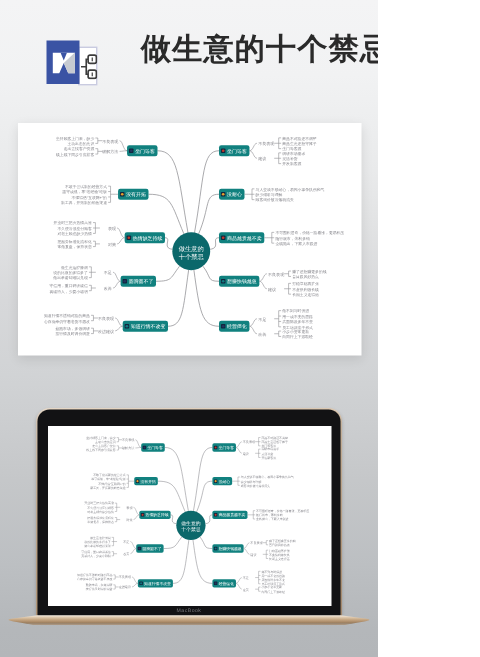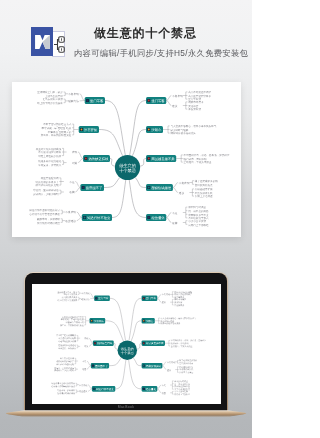--- a/index.html
+++ b/index.html
@@ -19,21 +19,21 @@
           #b3b6b9 100%);}
 
   
   .logo{position:absolute;left:31px;top:27px;width:34px;height:31px;}
   .logo-white{position:absolute;left:21px;top:4px;width:13px;height:26px;background:#fff;
               border:0.6px solid #c9cbe0;box-sizing:border-box;}
   .logo-blue{position:absolute;left:0;top:0;width:22px;height:29px;background:#3a53a4;}
   .logo-x{position:absolute;left:3.5px;top:8px;width:15px;height:14px;}
   .logo-node{position:absolute;left:22px;top:9px;width:12px;height:17px;}
 
-  .title{position:absolute;left:94px;top:26px;font-size:12px;line-height:15px;font-weight:700;color:#2a2a2a;letter-spacing:.85px;white-space:nowrap;}
+  .title{position:absolute;left:94px;top:26px;font-size:20px;line-height:15px;font-weight:700;color:#2a2a2a;letter-spacing:.85px;white-space:nowrap;}
   .subtitle{position:absolute;left:74px;top:49px;font-size:8.3px;line-height:9px;color:#58585c;white-space:nowrap;letter-spacing:.32px;}
 
   
   .card{position:absolute;left:12px;top:82px;width:229px;height:155px;background:#fff;
         box-shadow:0 2px 7px rgba(0,0,0,.10);}
 
   
   .laptop{position:absolute;left:25px;top:273px;width:202px;height:140px;}
   .lid{position:absolute;left:0;top:0;width:202px;height:140px;background:#121214;border-radius:8px 8px 3px 3px;
        box-shadow:0 1px 3px rgba(0,0,0,.30);}
@@ -62,21 +62,20 @@
     <svg class="logo-node" viewBox="0 0 24 34">
       <path d="M2 17 H9 M9 17 V7 H12 M9 17 V27 H12" fill="none" stroke="#3c3c3c" stroke-width="2.2"></path>
       <rect x="11.5" y="1.5" width="11" height="11" rx="2.5" fill="#fff" stroke="#3c3c3c" stroke-width="2.2"></rect>
       <rect x="11.5" y="21.5" width="11" height="11" rx="2.5" fill="#fff" stroke="#3c3c3c" stroke-width="2.2"></rect>
       <path d="M17 4.5 V9.5" stroke="#3c3c3c" stroke-width="1.6"></path>
       <path d="M17 24.5 V29.5" stroke="#3c3c3c" stroke-width="1.6"></path>
     </svg>
   </div>
 
   <div class="title">做生意的十个禁忌</div>
-  <div class="subtitle">内容可编辑/手机同步/支持H5/永久免费安装包</div>
 
   <div class="card">
     <svg class="mm" id="mm-main" width="229" height="155" viewBox="0 0 229 155">
         <g>
           <path d="M113.31 73.09 C106.66 35.39 106.78 18.50 93.00 18.50" fill="none" stroke="#8d8d92" stroke-width="0.5"></path>
           <path d="M110.58 73.90 C102.29 54.39 102.67 47.50 87.00 47.50" fill="none" stroke="#8d8d92" stroke-width="0.5"></path>
           <path d="M102.97 84.18 C95.65 83.41 102.88 76.50 98.00 76.50" fill="none" stroke="#8d8d92" stroke-width="0.5"></path>
           <path d="M107.74 95.43 C101.50 103.41 103.13 105.50 92.00 105.50" fill="none" stroke="#8d8d92" stroke-width="0.5"></path>
           <path d="M113.75 97.98 C110.00 124.63 109.97 135.50 100.00 135.50" fill="none" stroke="#8d8d92" stroke-width="0.5"></path>
           <path d="M117.69 73.09 C124.25 35.86 122.54 18.50 134.00 18.50" fill="none" stroke="#8d8d92" stroke-width="0.5"></path>

